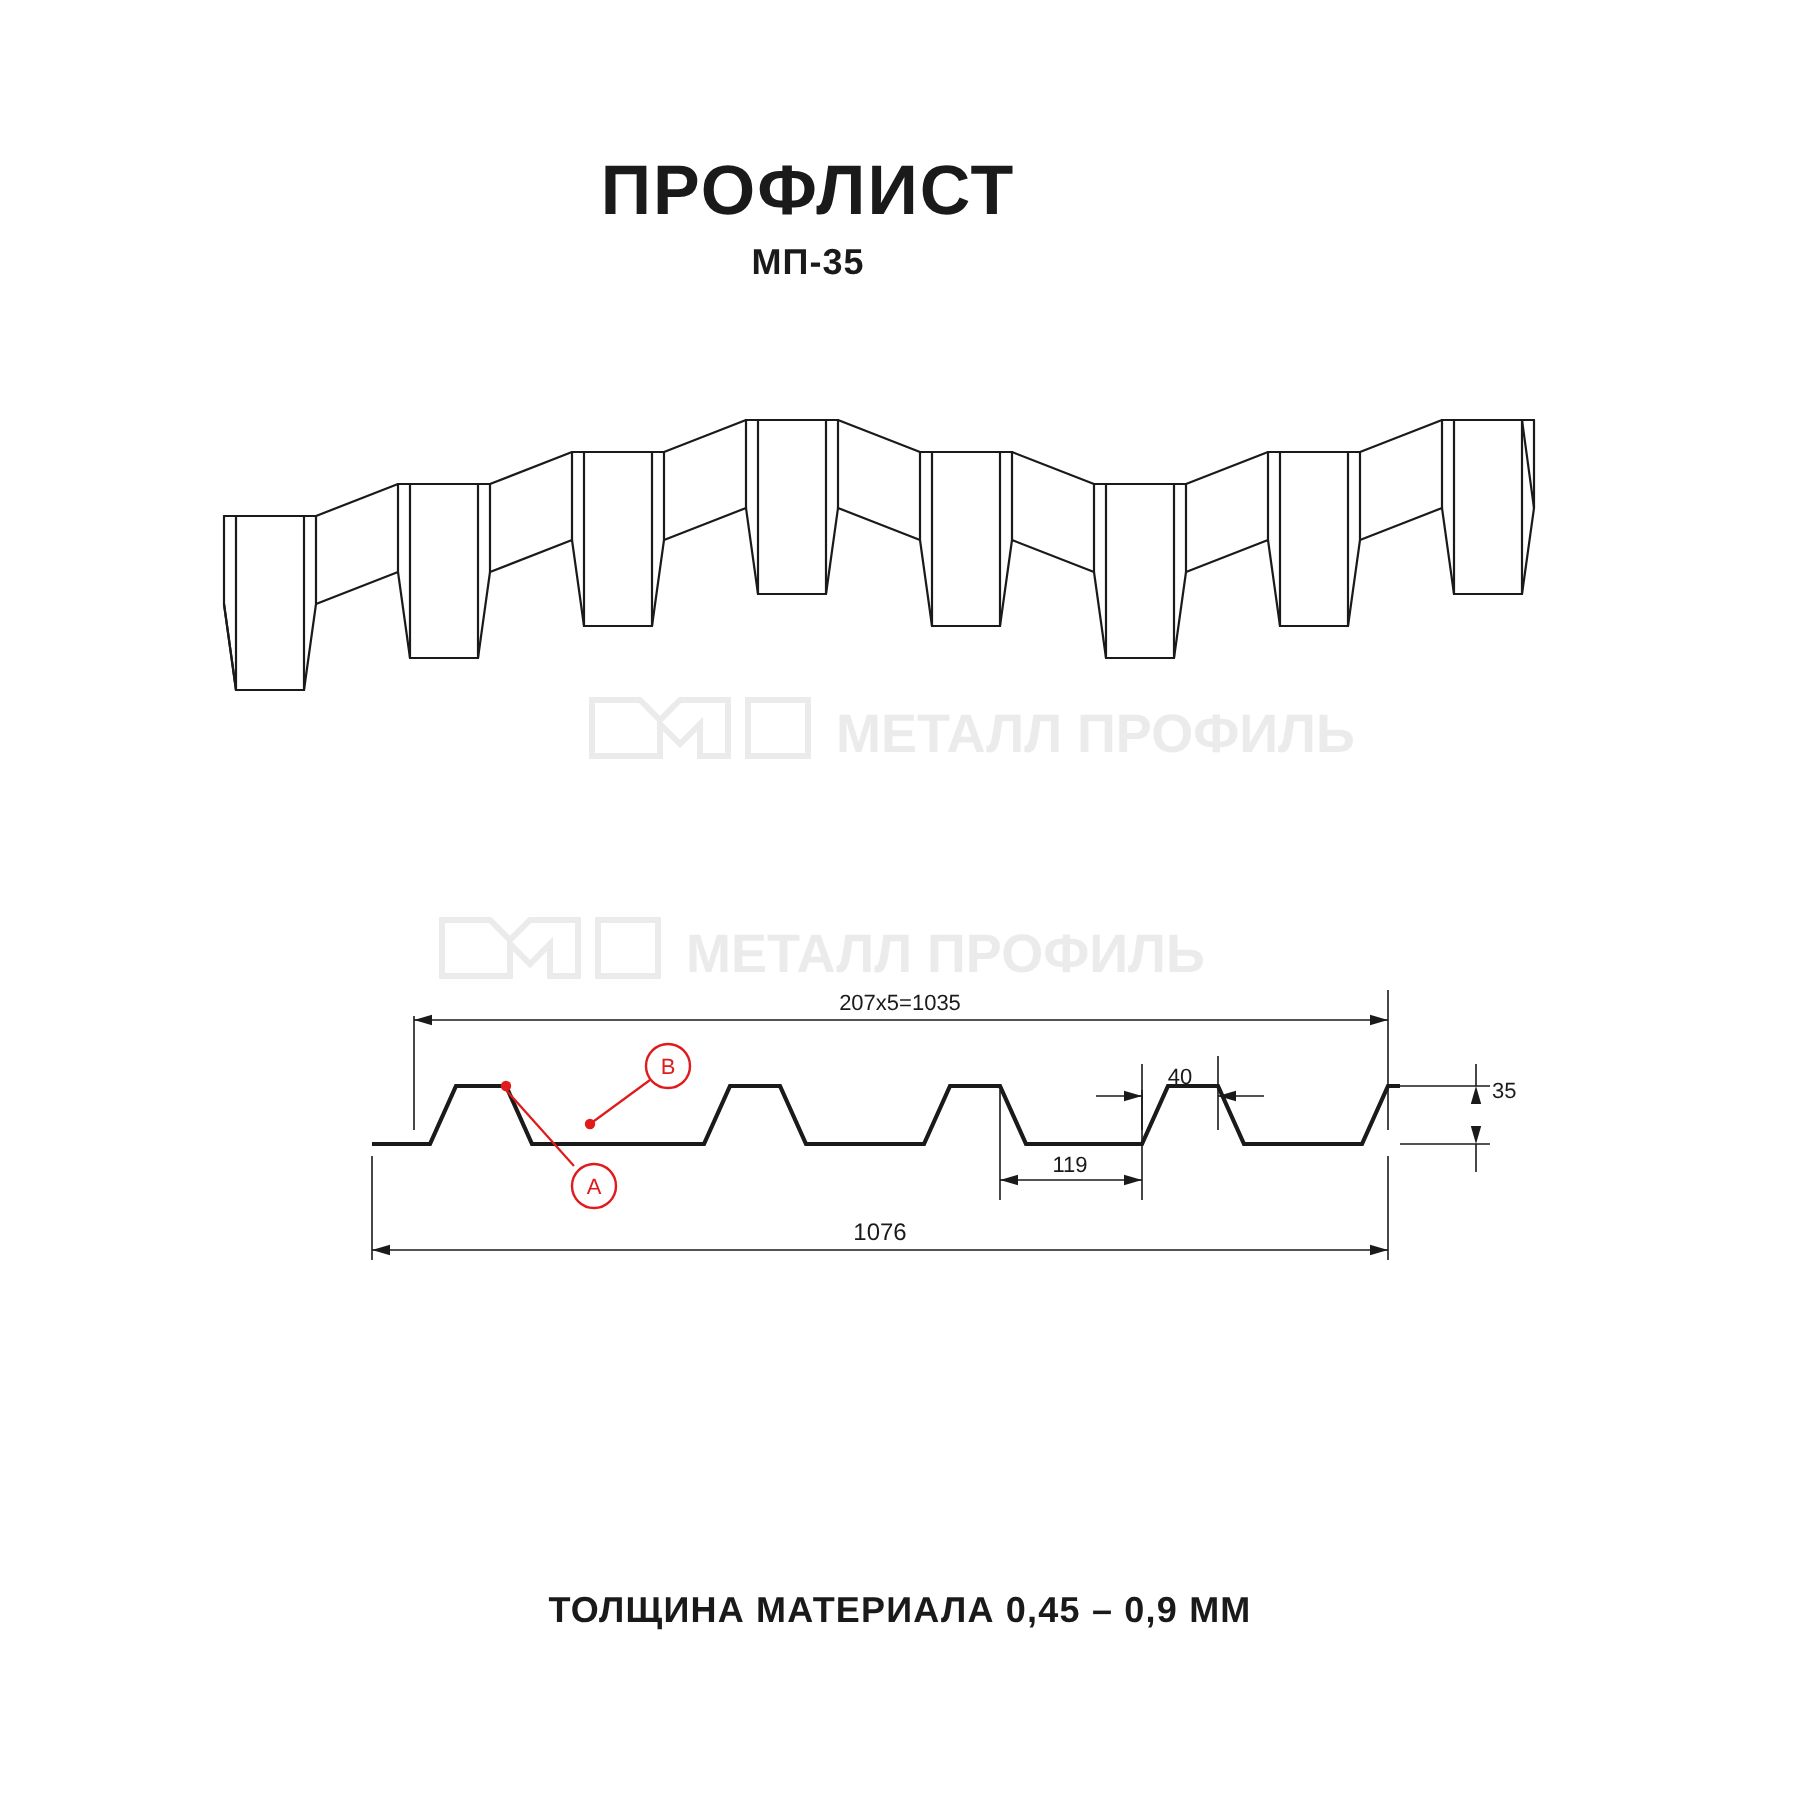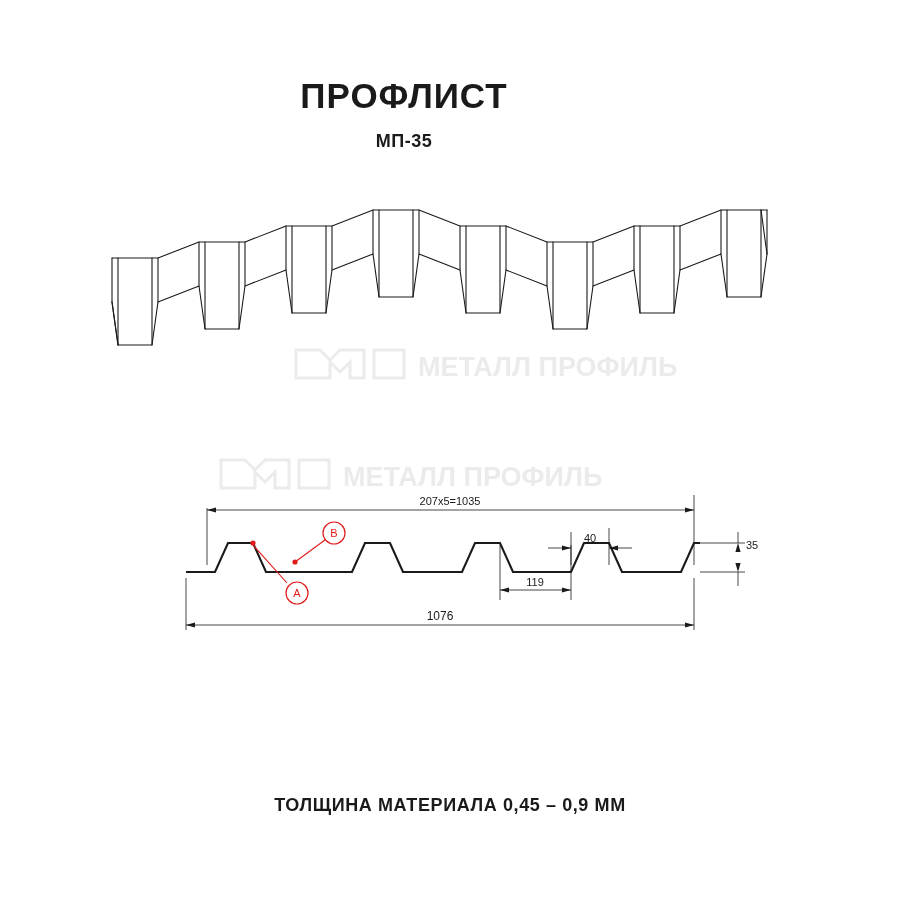--- a/index.html
+++ b/index.html
@@ -27,21 +27,21 @@
     text-align: center;
   }
   .title {
     font-size: 35px;
     font-weight: bold;
     letter-spacing: 1px;
     color: #1a1a1a;
     line-height: 1;
   }
   .subtitle {
-    margin-top: 18px;
+    margin-top: 8px;
     font-size: 18px;
     font-weight: bold;
     letter-spacing: 0.5px;
     color: #1a1a1a;
   }
   .footer-note {
     position: absolute;
     top: 795px;
     left: 0;
     width: 900px;

